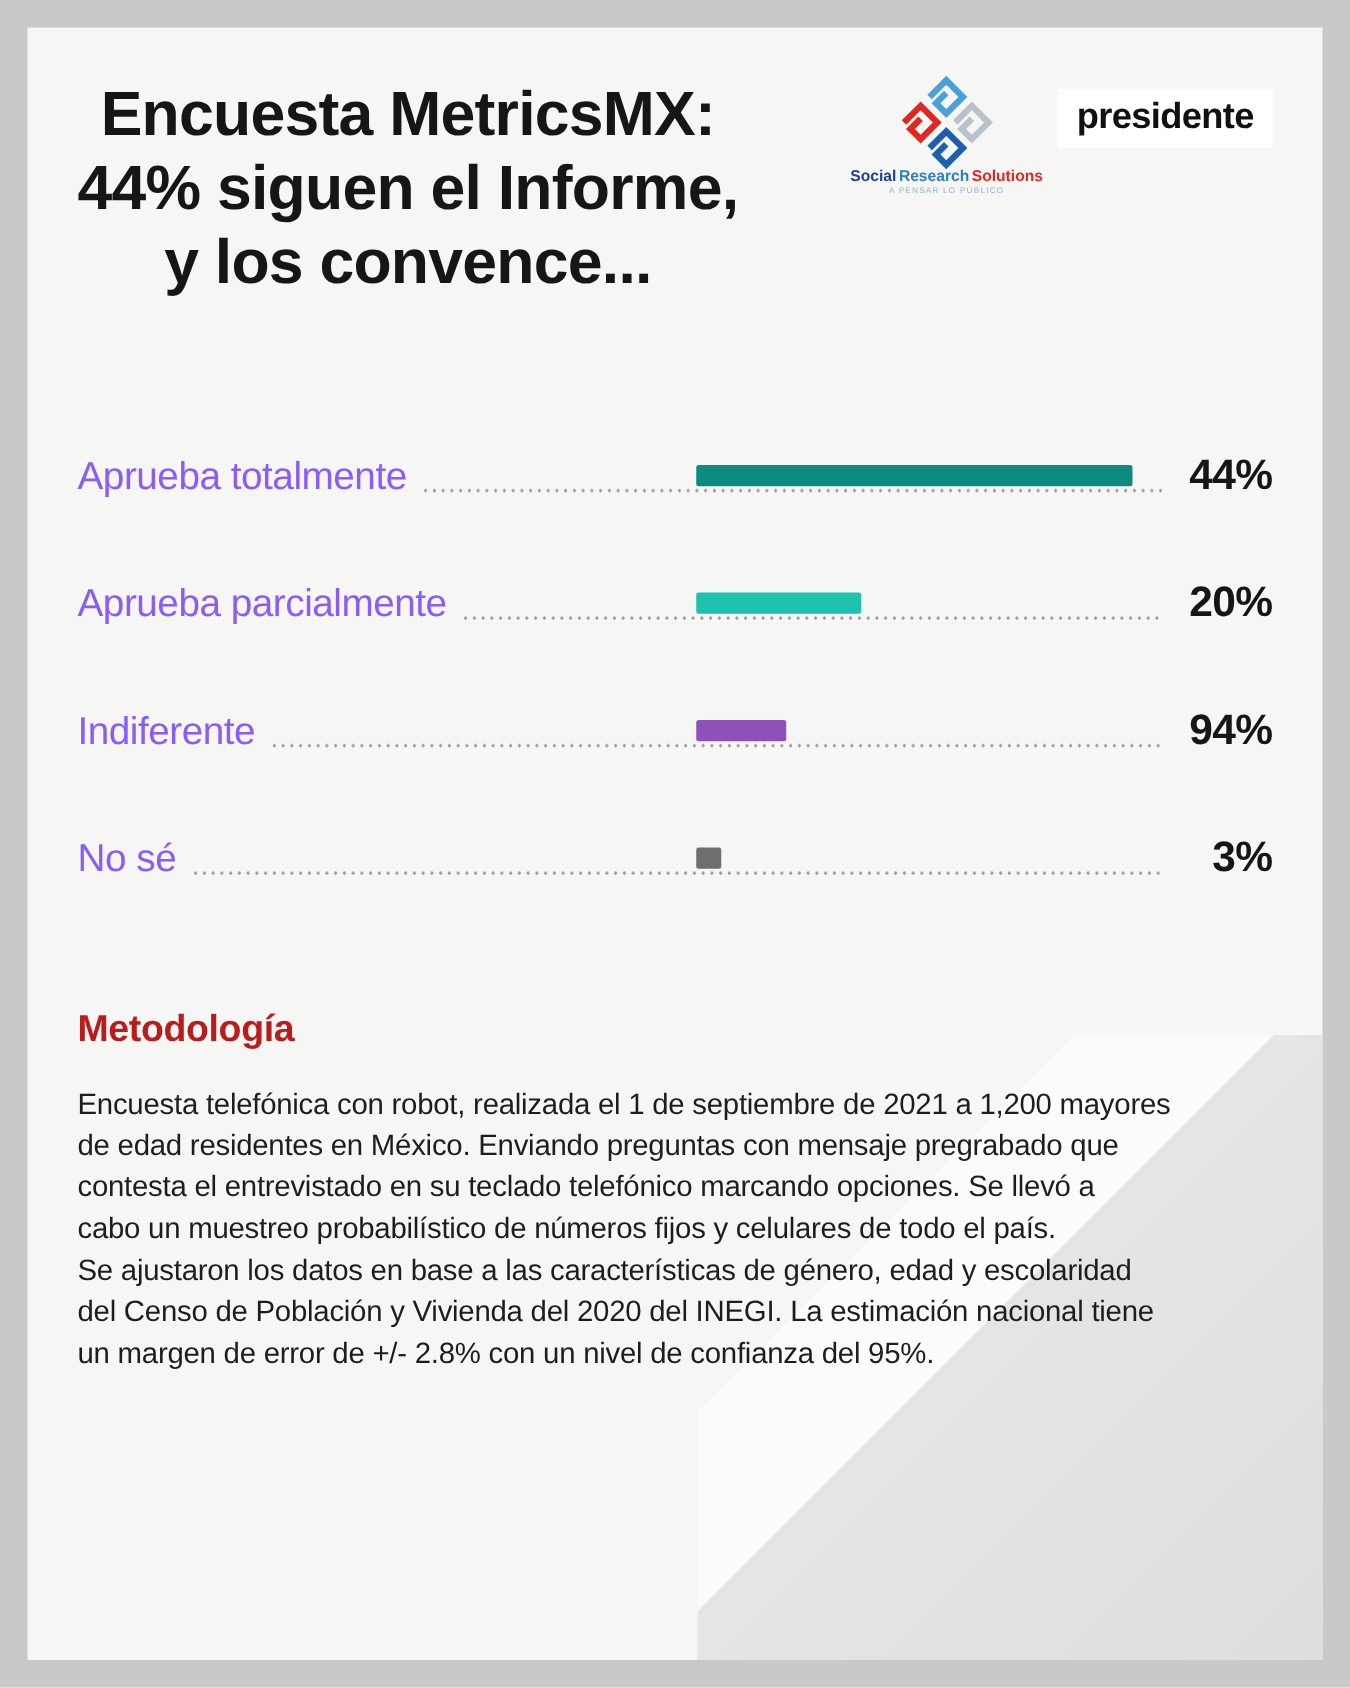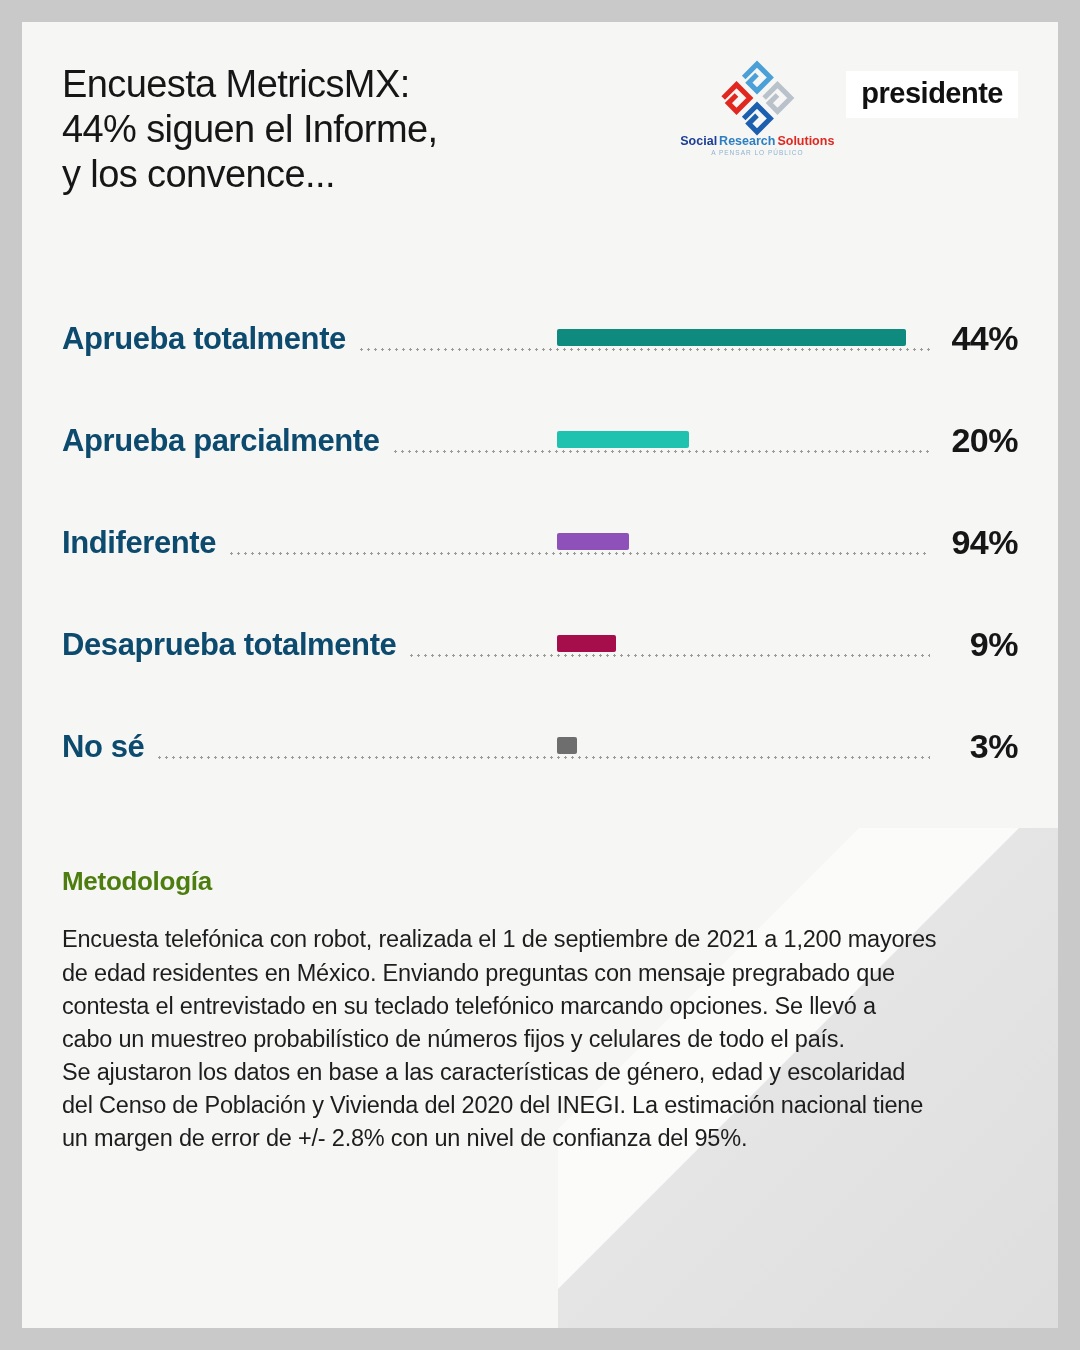--- a/index.html
+++ b/index.html
@@ -12,22 +12,22 @@
   .card {
     position:absolute; inset:22px;
     background:#f6f6f5;
     overflow:hidden;
   }
   .content { position:relative; padding:34px 40px 0 40px; z-index:2; }
 
   
   .header { display:flex; justify-content:space-between; align-items:flex-start; }
   .title {
-    font-size:38px; font-weight:normal; color:#161616;
-    line-height:1.18; letter-spacing:-0.6px; white-space:pre-line; margin-top:6px;
+    font-size:50px; font-weight:bold; color:#161616;
+    line-height:1.18; letter-spacing:-0.6px; white-space:pre-line; margin-top:6px;text-align:center;
   }
   .logos { display:flex; align-items:flex-start; gap:10px; }
   .srs-logo { width:158px; text-align:center; }
   .srs-glyph { display:block; margin:0 auto; }
   .srs-words { font-size:12.5px; font-weight:bold; letter-spacing:0; margin-top:-6px; white-space:nowrap; }
   .srs-words span { padding:0 1px; }
   .srs-tagline { font-size:6.5px; color:#8fb3cf; letter-spacing:1px; margin-top:1px; }
   .sdp-logo {
     background:#ffffff; color:#111; font-size:29px; font-weight:bold;
     padding:6px 15px 8px 15px; margin-top:15px; letter-spacing:-0.5px;
@@ -37,40 +37,40 @@
   .question {
     margin-top:58px;
     font-size:30px; font-weight:bold; color:#161616;
     line-height:1.32; letter-spacing:-0.4px; white-space:pre-line;
   }
 
   
   .chart { margin-top:76px; }
   .bar-row { position:relative; height:80px; display:flex; align-items:flex-end; padding-bottom:22px; }
   .row-label {
-    flex:none; font-size:31px; font-weight:bold; color:#0c4a6e;
+    flex:none; font-size:31px; font-weight:normal; color:#8b5cf6;
     letter-spacing:-0.4px; line-height:0.9; padding-right:12px;
   }
   .row-dots {
     flex:1; height:3px; margin-bottom:1px;
     background-image:radial-gradient(circle, var(--leader,#9b9b9b) 1.2px, transparent 1.4px);
     background-size:7px 3px; background-repeat:repeat-x; background-position:0 center;
   }
   .row-value {
     flex:none; min-width:76px; text-align:right;
     font-size:34px; font-weight:bold; color:#161616; letter-spacing:-0.5px; line-height:0.82;
     padding-left:12px;
   }
   .row-bar {
     position:absolute; left:495px; bottom:28px; height:17px; border-radius:2px;
   }
 
   
   .methodology { margin-top:84px; }
-  .methodology-heading { font-size:26px; font-weight:bold; color:#4d7c0f; letter-spacing:-0.3px; }
+  .methodology-heading { font-size:30px; font-weight:bold; color:#b91c1c; letter-spacing:-0.3px; }
   .methodology-body {
     margin-top:26px; font-size:23.5px; color:#1d1d1d; line-height:1.41;
     letter-spacing:-0.2px; white-space:pre-line;
   }
 
   
   .corner-sheen {
     position:absolute; right:0; bottom:0; width:500px; height:500px; z-index:1;
     background:linear-gradient(135deg,
       rgba(255,255,255,0) 30%,
@@ -126,26 +126,20 @@
           <span class="row-value">20%</span>
           <span class="row-bar" style="width: 132px; background: rgb(31, 194, 175);"></span>
         </div>
         <div class="bar-row">
           <span class="row-label">Indiferente</span>
           <span class="row-dots"></span>
           <span class="row-value">94%</span>
           <span class="row-bar" style="width: 72px; background: rgb(142, 80, 185);"></span>
         </div>
         <div class="bar-row">
-          <span class="row-label">Desaprueba totalmente</span>
-          <span class="row-dots"></span>
-          <span class="row-value">9%</span>
-          <span class="row-bar" style="width: 59px; background: rgb(165, 13, 75);"></span>
-        </div>
-        <div class="bar-row">
           <span class="row-label">No sé</span>
           <span class="row-dots"></span>
           <span class="row-value">3%</span>
           <span class="row-bar" style="width: 20px; background: rgb(110, 110, 110);"></span>
         </div>
       </div>
 
     <div class="methodology">
       <div class="methodology-heading">Metodología</div>
       <div class="methodology-body">Encuesta telefónica con robot, realizada el 1 de septiembre de 2021 a 1,200 mayores

